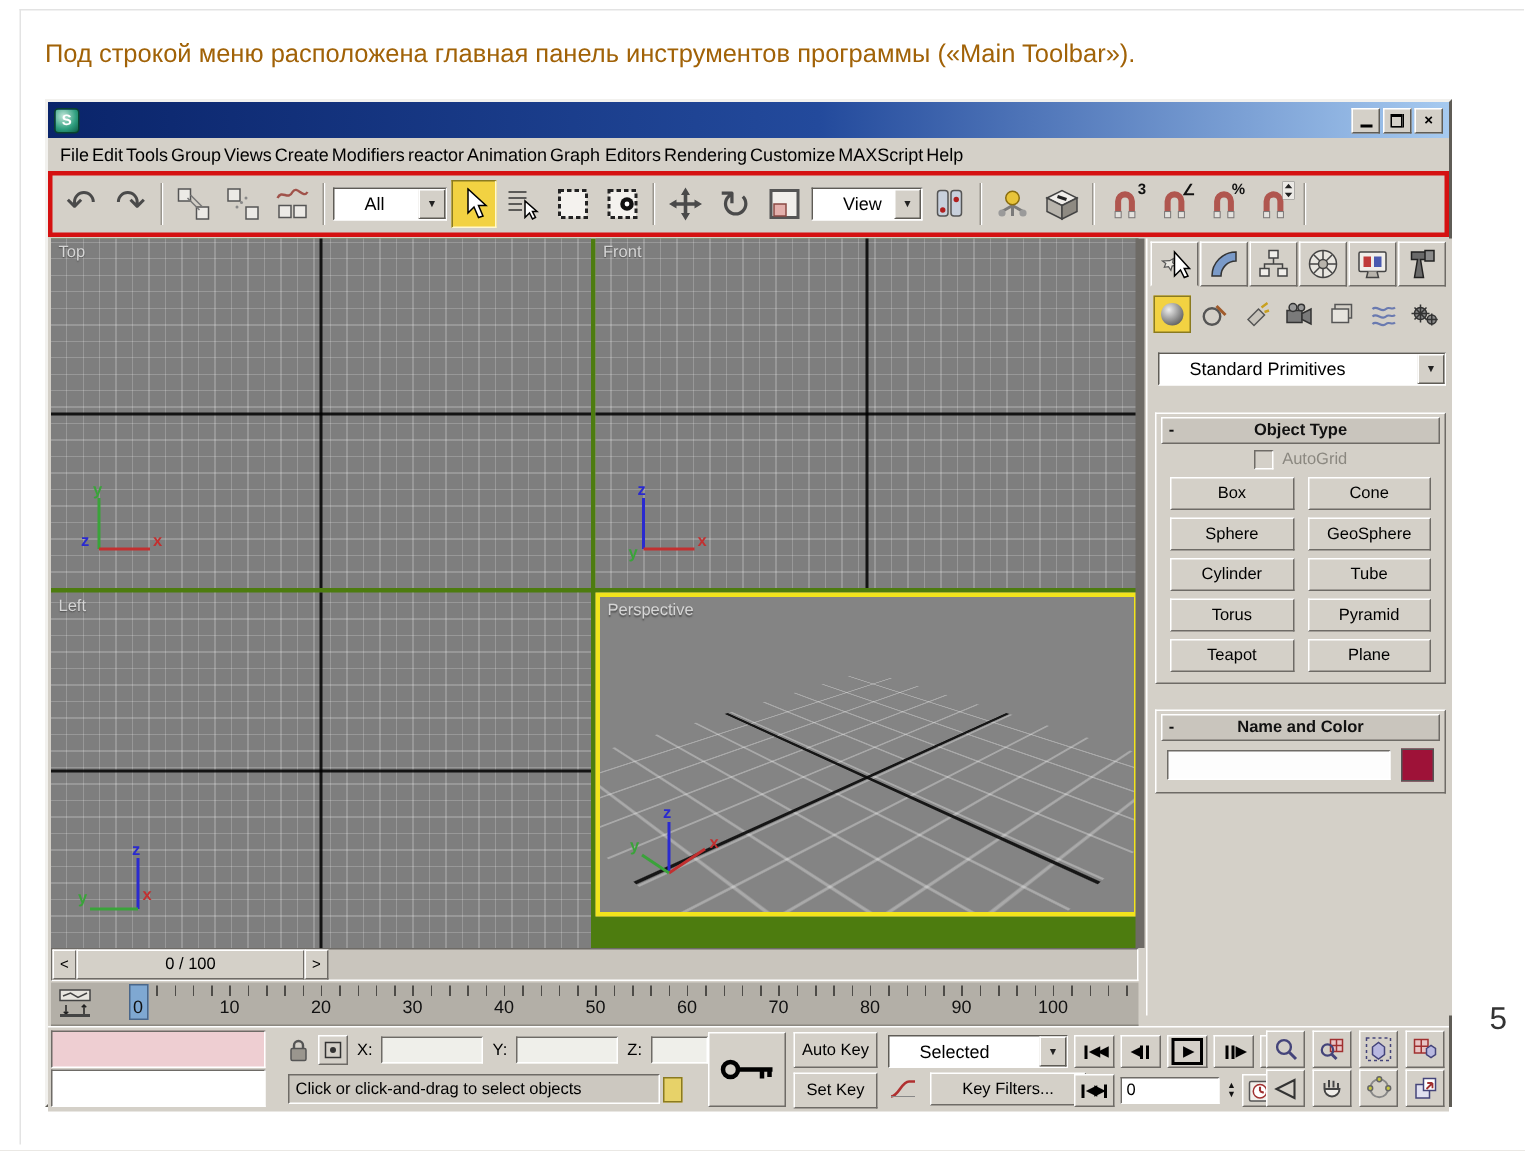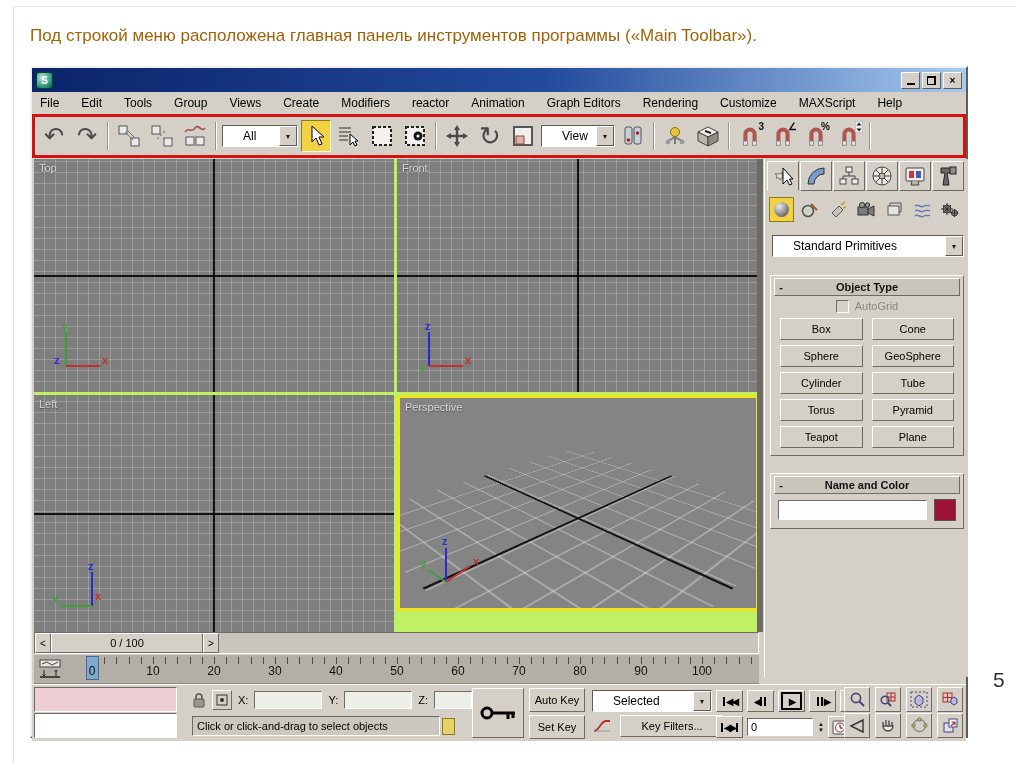--- a/index.html
+++ b/index.html
@@ -15,36 +15,36 @@
   .app-icon{width:15px;height:15px;border-radius:3px;background:radial-gradient(circle at 35% 30%,#bfe6d8,#2e9e7e 60%,#0d5c46);margin-right:5px;border:1px solid #08422f;color:#fff;font-size:10px;font-weight:bold;display:flex;align-items:center;justify-content:center;}
   .title-text{color:#fff;font-size:12px;font-weight:bold;letter-spacing:.2px;margin-top:39px;}
   .win-btns{margin-left:auto;display:flex;gap:2px;}
   .wbtn{width:17px;height:15px;background:#d4d0c8;border:1px solid;border-color:#fff #5f5c56 #5f5c56 #fff;font-size:10px;display:flex;align-items:center;justify-content:center;font-weight:bold;color:#000;}
   .min-glyph{width:8px;height:0;border-bottom:2px solid #000;margin-top:7px;}
   .restore-glyph{position:relative;width:9px;height:9px;}
   .restore-glyph i{position:absolute;width:6px;height:6px;border:1px solid #000;border-top-width:2px;background:#d4d0c8;}
   .restore-glyph i:first-child{right:0;top:0;}
   .restore-glyph i:last-child{left:0;bottom:0;}
 
-  .menubar{position:absolute;left:0;top:24px;right:0;height:22px;display:flex;align-items:center;gap:22px;padding:0 8px;font-size:12px;color:#000;background:#d4d0c8;}
+  .menubar{position:absolute;left:0;top:24px;right:0;height:22px;display:flex;align-items:center;gap:2px;padding:0 8px;font-size:12px;color:#000;background:#d4d0c8;}
   .menu-item{white-space:nowrap;cursor:default;}
 
   
   .toolbar{position:absolute;left:0;top:46px;right:0;height:44px;border:3px solid #d51111;box-sizing:border-box;display:flex;align-items:center;gap:3px;padding:0 4px;background:#d4d0c8;overflow:hidden;}
   .tbtn{width:30px;height:32px;display:flex;align-items:center;justify-content:center;flex:0 0 auto;position:relative;}
   .tbtn.active{background:#f2d242;border:1px solid;border-color:#8a7a20 #fff8d0 #fff8d0 #8a7a20;box-sizing:border-box;}
   .tsep{width:1px;height:28px;background:#9a968e;border-right:1px solid #fff;flex:0 0 auto;margin:0 2px;}
   .glyph-ic{font-size:24px;color:#4a4a4a;line-height:1;}
   .combo{height:20px;background:#fff;border:1px solid;border-color:#5f5c56 #fff #fff #5f5c56;display:flex;align-items:center;font-size:12px;flex:0 0 auto;}
   .combo .val{padding:0 20px;flex:1;white-space:nowrap;overflow:hidden;}
   .combo .drop{width:16px;height:18px;background:#d4d0c8;border:1px solid;border-color:#fff #5f5c56 #5f5c56 #fff;display:flex;align-items:center;justify-content:center;font-size:7px;color:#222;}
   .snap-sub{position:absolute;top:1px;right:1px;font-size:10px;font-weight:bold;color:#111;}
 
   
-  .vp-area{position:absolute;left:2px;top:91px;width:725px;height:473px;background:#bef264;}
+  .vp-area{position:absolute;left:2px;top:91px;width:725px;height:473px;background:#4d7c0f;}
   .vp{position:absolute;background-color:#7e7e7e;overflow:hidden;
       background-image:
         linear-gradient(rgba(0,0,0,.85),rgba(0,0,0,.85)),
         linear-gradient(rgba(0,0,0,.85),rgba(0,0,0,.85)),
         repeating-linear-gradient(0deg,transparent 0 10px,rgba(255,255,255,.20) 10px 11px),
         repeating-linear-gradient(90deg,transparent 0 10px,rgba(255,255,255,.20) 10px 11px);
       background-size:100% 2px,2px 100%,100% 100%,100% 100%;
       background-position:0 50%,50% 0,0 0,0 0;background-repeat:no-repeat,no-repeat,repeat,repeat;}
   .vp-label{position:absolute;left:5px;top:3px;font-size:11px;color:#d6d6d6;text-shadow:0 1px 1px rgba(0,0,0,.4);z-index:3;}
   .vp-persp{position:absolute;background:#848484;overflow:hidden;border:3px solid #f2e41c;box-sizing:border-box;}

